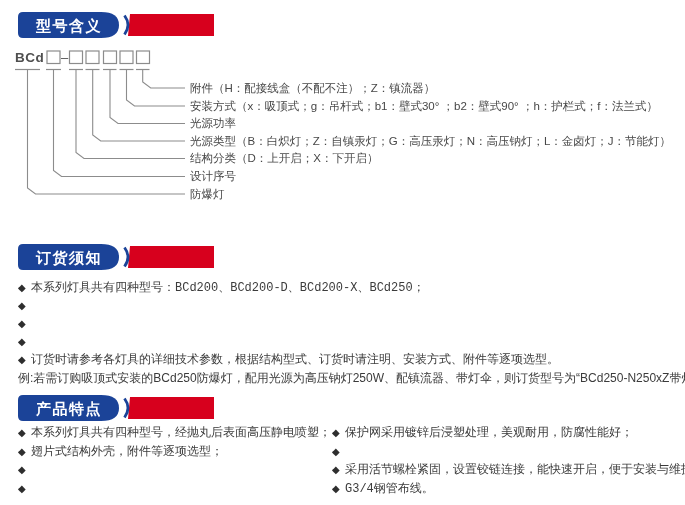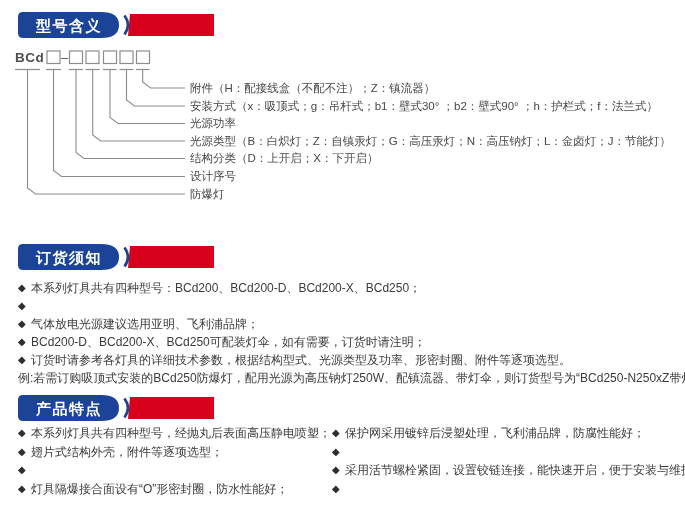--- a/index.html
+++ b/index.html
@@ -18,21 +18,21 @@
   #model-diagram text{font-family:"Liberation Sans","DejaVu Sans",sans-serif;}
   .diagram-label{font-size:11.5px;fill:#474747;}
   .diagram-prefix{font-size:13.5px;font-weight:600;fill:#4f4f4f;letter-spacing:0.5px;}
   .diagram-dash{font-size:13px;fill:#4f4f4f;}
   .digit-box{fill:none;stroke:#8c8c8c;stroke-width:1.2;}
   .tick{stroke:#8c8c8c;stroke-width:1.2;fill:none;}
   .connector{stroke:#8c8c8c;stroke-width:1.1;fill:none;}
   .note-list{position:absolute;left:18px;top:279px;width:660px;}
   .note-row{height:18px;line-height:18px;font-size:12px;color:#3b3b3b;white-space:nowrap;display:flex;align-items:center;}
   .diamond{font-size:10px;color:#2e2e2e;width:13px;flex:0 0 13px;line-height:18px;}
-  .note-text{white-space:nowrap;}
+  .note-text{white-space:nowrap;font-family:Liberation Mono, monospace;}
   .example-row{height:18px;line-height:18px;font-size:12px;color:#3b3b3b;white-space:nowrap;}
   .feature-col{position:absolute;top:424px;}
   #feature-col-left{left:18px;width:310px;}
   #feature-col-right{left:332px;width:352px;}
   .feature-row{height:18.5px;line-height:18.5px;font-size:12px;color:#3b3b3b;white-space:nowrap;display:flex;align-items:center;}
 </style>
 </head>
 <body>
 
 <div class="page">
@@ -89,29 +89,27 @@
   <div class="note-list">
     <div class="note-row">
       <span class="diamond">◆</span>
       <span class="note-text">本系列灯具共有四种型号：BCd200、BCd200-D、BCd200-X、BCd250；</span>
     </div>
     <div class="note-row">
       <span class="diamond">◆</span>
     </div>
     <div class="note-row">
       <span class="diamond">◆</span>
-      <span class="note-text">气体放电光源建议选用亚明、飞利浦品牌；</span>
     </div>
     <div class="note-row">
       <span class="diamond">◆</span>
-      <span class="note-text">BCd200-D、BCd200-X、BCd250可配装灯伞，如有需要，订货时请注明；</span>
     </div>
     <div class="note-row">
       <span class="diamond">◆</span>
-      <span class="note-text">订货时请参考各灯具的详细技术参数，根据结构型式、光源类型及功率、形密封圈、附件等逐项选型。</span>
+      <span class="note-text">订货时请参考各灯具的详细技术参数，根据结构型式、订货时请注明、安装方式、附件等逐项选型。</span>
     </div>
     <div class="example-row">例:若需订购吸顶式安装的BCd250防爆灯，配用光源为高压钠灯250W、配镇流器、带灯伞，则订货型号为“BCd250-N250xZ带灯伞”。</div>
   </div>
 
   <svg id="banner-features" class="banner" viewBox="0 0 196 26">
     <path d="M112 2 H196 V24 H110 Z" fill="#d7001d"></path>
     <path d="M5 0 H83 Q101 0 101 13 Q101 26 83 26 H5 Q0 26 0 21 V5 Q0 0 5 0 Z" fill="#1b4398"></path>
     <path d="M106.5 3.5 Q113.5 13 106.5 22.5" fill="none" stroke-width="2.8" stroke="#1b4398"></path>
     <text x="51" y="18.5" text-anchor="middle" fill="#ffffff">产品特点</text>
   </svg>
@@ -123,34 +121,34 @@
     </div>
     <div class="feature-row">
       <span class="diamond">◆</span>
       <span class="note-text">翅片式结构外壳，附件等逐项选型；</span>
     </div>
     <div class="feature-row">
       <span class="diamond">◆</span>
     </div>
     <div class="feature-row">
       <span class="diamond">◆</span>
-      <span class="note-text">灯具隔爆接合面设有“O”形密封圈，防水性能好；</span>
     </div>
   </div>
 
   <div id="feature-col-right" class="feature-col">
     <div class="feature-row">
       <span class="diamond">◆</span>
-      <span class="note-text">保护网采用镀锌后浸塑处理，飞利浦品牌，防腐性能好；</span>
+      <span class="note-text">保护网采用镀锌后浸塑处理，美观耐用，防腐性能好；</span>
     </div>
     <div class="feature-row">
       <span class="diamond">◆</span>
     </div>
     <div class="feature-row">
       <span class="diamond">◆</span>
       <span class="note-text">采用活节螺栓紧固，设置铰链连接，能快速开启，便于安装与维护；</span>
     </div>
     <div class="feature-row">
       <span class="diamond">◆</span>
+      <span class="note-text">G3/4钢管布线。</span>
     </div>
   </div>
 
 </div>
 
 </body></html>

